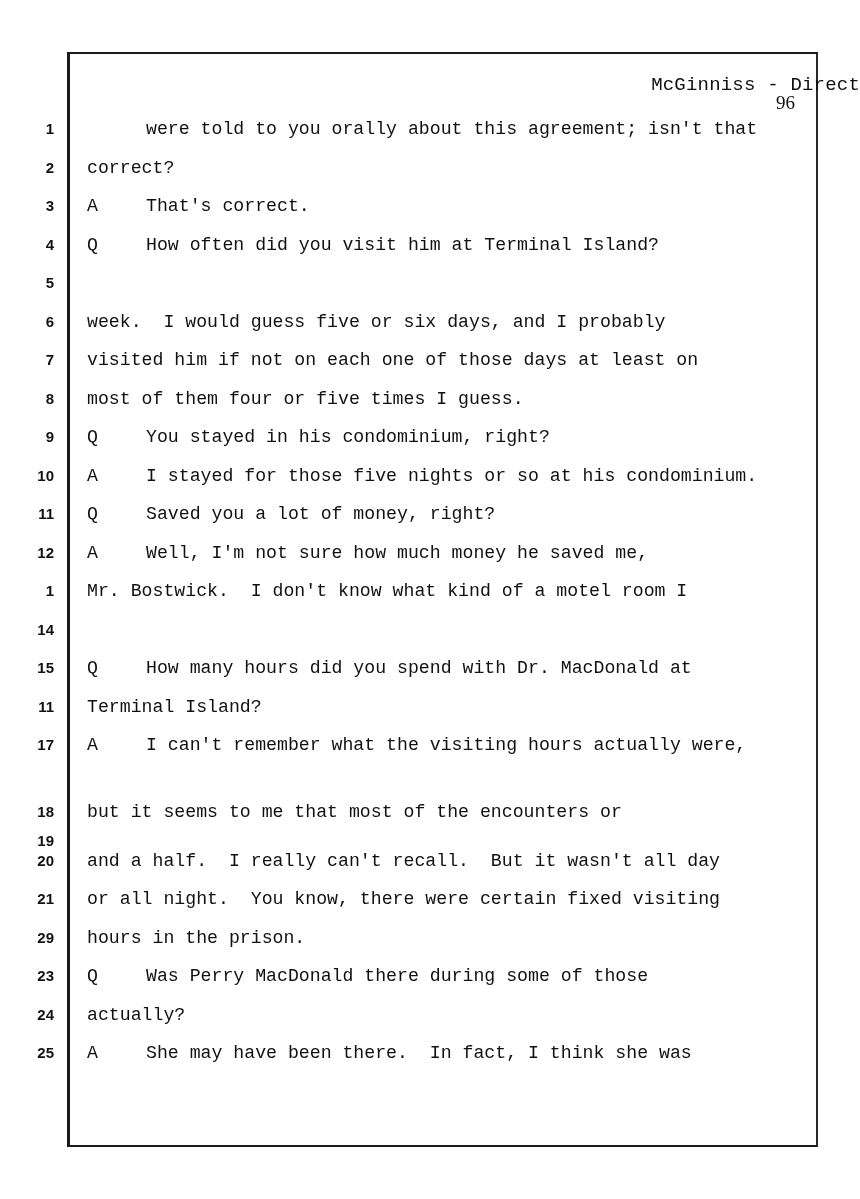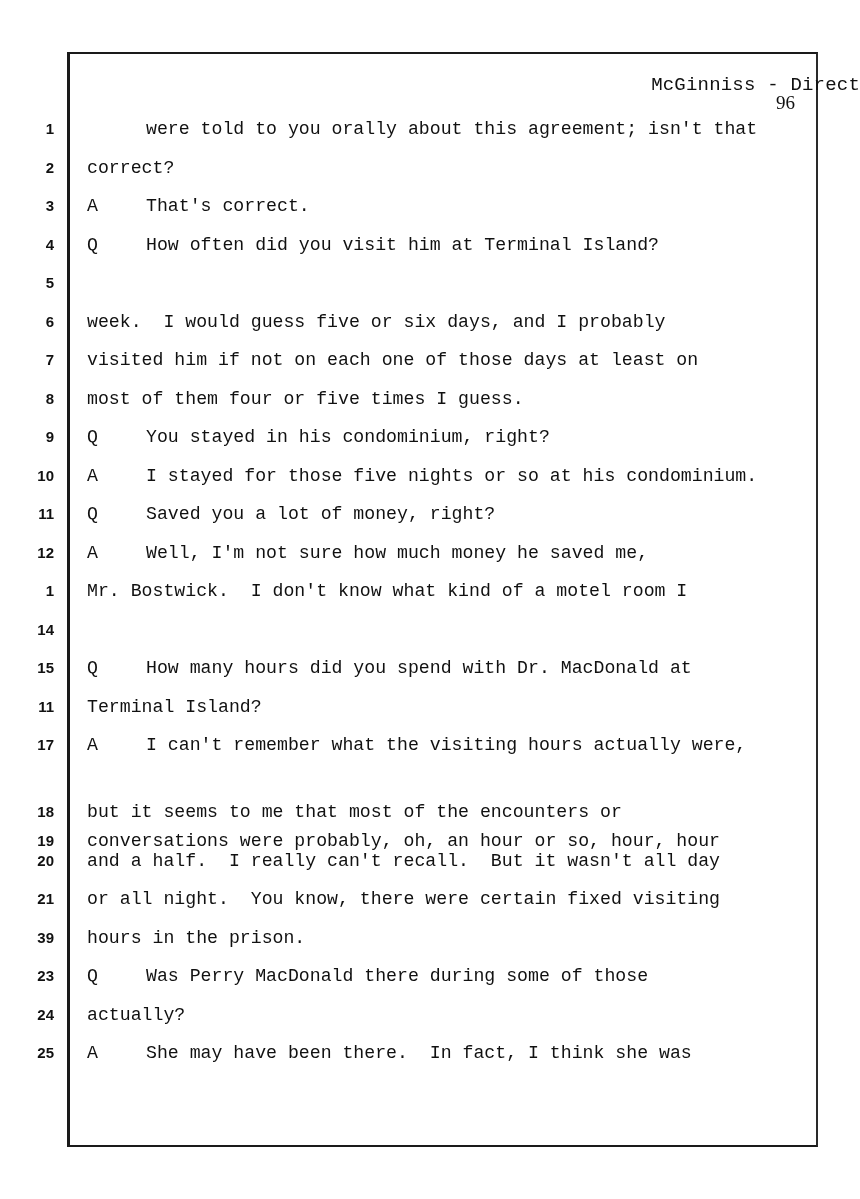--- a/index.html
+++ b/index.html
@@ -150,32 +150,31 @@
   <div class="line" style="top:733px;">
       <span class="line-num">17</span>
       <span class="line-text"><span class="speaker">A</span><span>I can't remember what the visiting hours actually were,</span></span>
     </div>
   <div class="line" style="top:772px;margin-top:28px;">
       <span class="line-num">18</span>
       <span class="line-text"><span>but it seems to me that most of the encounters or</span></span>
     </div>
   <div class="line" style="top:810px;margin-top:19px;">
       <span class="line-num">19</span>
-      <span class="line-text"><span>conversations were probably, oh, an hour or so, hour, hour</span></span>
     </div>
   <div class="line" style="top:849px;">
       <span class="line-num">20</span>
       <span class="line-text"><span>and a half.  I really can't recall.  But it wasn't all day</span></span>
     </div>
   <div class="line" style="top:887px;">
       <span class="line-num">21</span>
       <span class="line-text"><span>or all night.  You know, there were certain fixed visiting</span></span>
     </div>
   <div class="line" style="top:926px;">
-      <span class="line-num">39</span>
+      <span class="line-num">29</span>
       <span class="line-text"><span>hours in the prison.</span></span>
     </div>
   <div class="line" style="top:964px;">
       <span class="line-num">23</span>
       <span class="line-text"><span class="speaker">Q</span><span>Was Perry MacDonald there during some of those</span></span>
     </div>
   <div class="line" style="top:1003px;">
       <span class="line-num">24</span>
       <span class="line-text"><span>actually?</span></span>
     </div>

